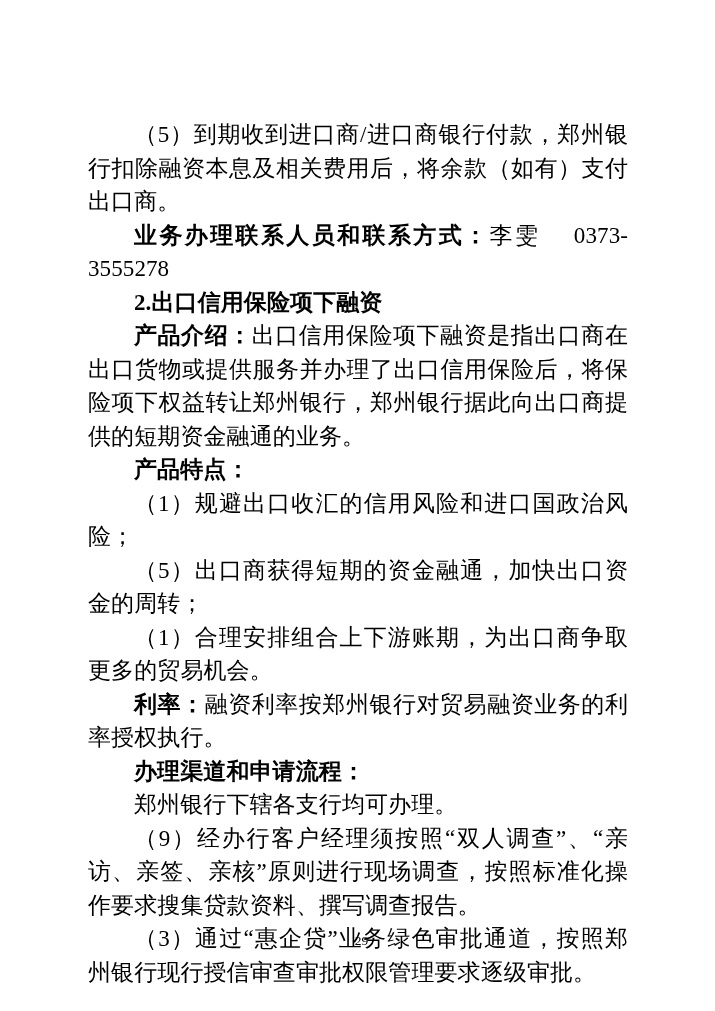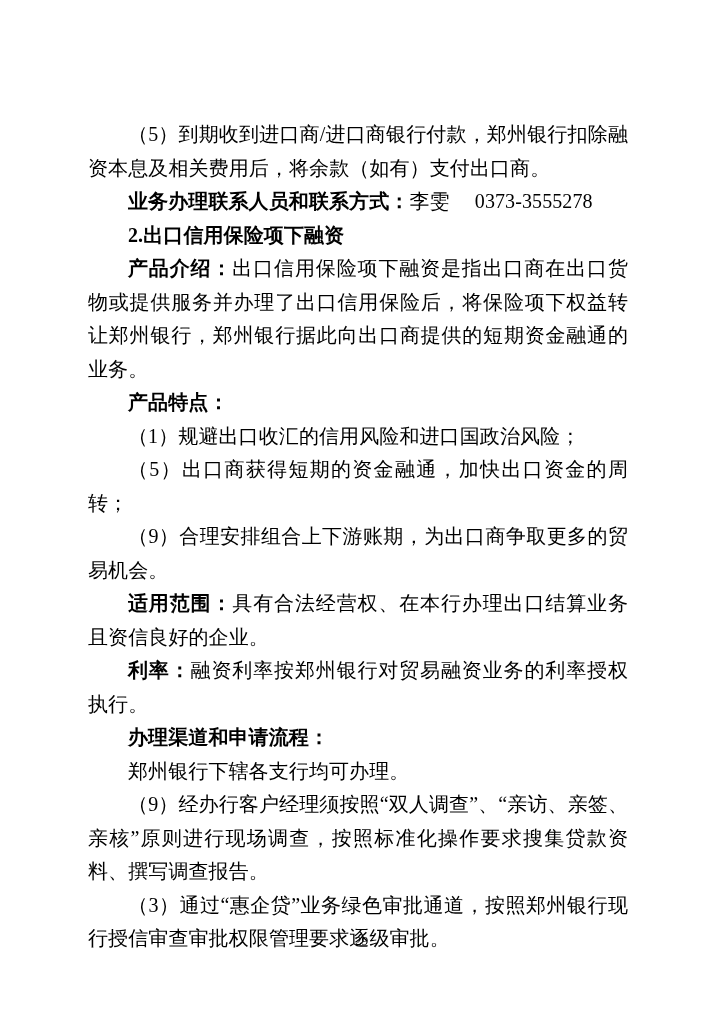--- a/index.html
+++ b/index.html
@@ -19,21 +19,21 @@
     overflow: hidden;
     box-sizing: border-box;
   }
   .content {
     position: absolute;
     left: 88px;
     top: 118px;
     width: 540px;
   }
   .para {
-    font-size: 20px;
+    font-size: 23px;
     line-height: 33.5px;
     color: #000000;
     margin: 0;
     text-align: justify;
     text-justify: inter-ideograph;
     letter-spacing: 0.1px;
   }
   .indent {
     text-indent: 2em;
   }
@@ -73,25 +73,22 @@
     <p class="para indent">
       <span class="inline-bold">产品介绍：</span><span>出口信用保险项下融资是指出口商在出口货物或提供服务并办理了出口信用保险后，将保险项下权益转让郑州银行，郑州银行据此向出口商提供的短期资金融通的业务。</span>
     </p>
 
     <p class="para indent bold">产品特点：</p>
 
     <p class="para indent">（1）规避出口收汇的信用风险和进口国政治风险；</p>
 
     <p class="para indent">（5）出口商获得短期的资金融通，加快出口资金的周转；</p>
 
-    <p class="para indent">（9）合理安排组合上下游账期，为出口商争取更多的贸易机会。</p>
+    <p class="para indent">（1）合理安排组合上下游账期，为出口商争取更多的贸易机会。</p>
 
-    <p class="para indent">
-      <span class="inline-bold">适用范围：</span><span>具有合法经营权、在本行办理出口结算业务且资信良好的企业。</span>
-    </p>
 
     <p class="para indent">
       <span class="inline-bold">利率：</span><span>融资利率按郑州银行对贸易融资业务的利率授权执行。</span>
     </p>
 
     <p class="para indent bold">办理渠道和申请流程：</p>
 
     <p class="para indent">郑州银行下辖各支行均可办理。</p>
 
     <p class="para indent">（9）经办行客户经理须按照“双人调查”、“亲访、亲签、亲核”原则进行现场调查，按照标准化操作要求搜集贷款资料、撰写调查报告。</p>

